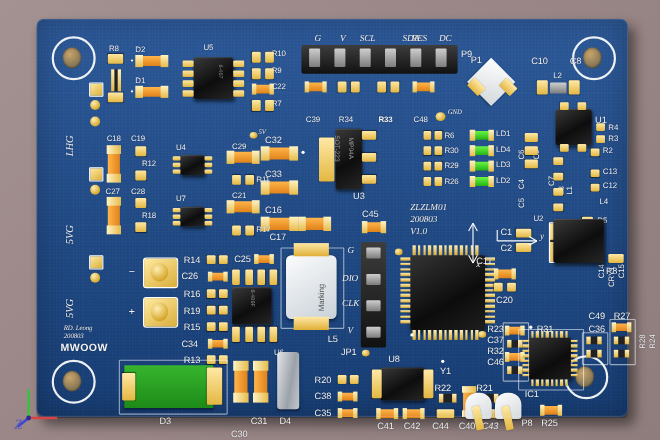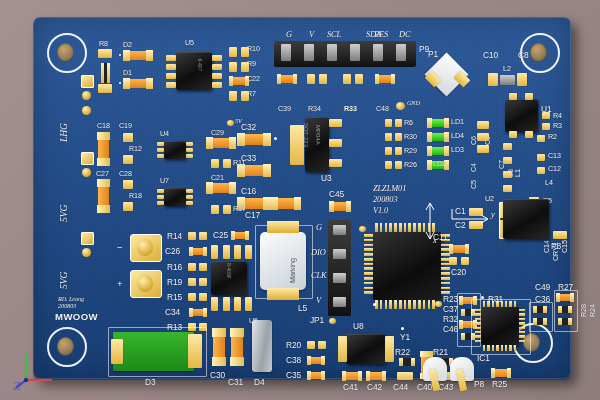--- a/index.html
+++ b/index.html
@@ -287,21 +287,21 @@
     <div class="pad" style="left:352px;top:130px;width:7px;height:8px;"></div>
     <div class="pad" style="left:362px;top:130px;width:7px;height:8px;"></div>
     <div class="silk" style="left:371px;top:130px;">R29</div>
     <div class="led" style="left:396px;top:130px;width:18px;height:8px;"></div>
     <div class="silk" style="left:418px;top:129px;">LD3</div>
 
     <div class="pad" style="left:352px;top:144px;width:7px;height:8px;"></div>
     <div class="pad" style="left:362px;top:144px;width:7px;height:8px;"></div>
     <div class="silk" style="left:371px;top:144px;">R26</div>
     <div class="led" style="left:396px;top:144px;width:18px;height:8px;"></div>
-    <div class="silk" style="left:400px;top:143px;">LD2</div>
+    <div class="silk" style="left:418px;top:143px;">LD2</div>
 
     <div class="silk ital s8" style="left:340px;top:168px;">ZLZLM01</div>
     <div class="silk ital s8" style="left:340px;top:179px;">200803</div>
     <div class="silk ital s8" style="left:340px;top:190px;">V1.0</div>
 
     <div class="ic" style="left:272px;top:100px;width:24px;height:55px;">
       <div class="mk" style="left:4px;top:6px;transform:rotate(90deg);transform-origin:left top;white-space:nowrap;font-size:6px;color:#9a9a9a;">SOT-223</div>
       <div class="mk" style="left:16px;top:8px;transform:rotate(90deg);transform-origin:left top;white-space:nowrap;font-size:6px;color:#9a9a9a;">MP04A</div>
     </div>
     <div class="pad" style="left:257px;top:108px;width:14px;height:40px;"></div>
@@ -405,21 +405,21 @@
     <div class="pad" style="left:212px;top:280px;width:7px;height:14px;"></div>
     <div class="silk" style="left:216px;top:300px;">U6</div>
 
     <div class="outline" style="left:75px;top:310px;width:97px;height:48px;"></div>
     <div class="green-d" style="left:80px;top:315px;width:81px;height:39px;"></div>
     <div class="pad" style="left:78px;top:322px;width:12px;height:25px;"></div>
     <div class="pad" style="left:155px;top:317px;width:14px;height:34px;"></div>
     <div class="silk s8" style="left:112px;top:361px;">D3</div>
 
     <div class="capv" style="left:180px;top:313px;width:12px;height:34px;"></div>
-    <div class="silk s8" style="left:177px;top:354px;">C30</div>
+    <div class="silk s8" style="left:177px;top:373px;">C30</div>
     <div class="capv" style="left:198px;top:313px;width:12px;height:34px;"></div>
     <div class="silk s8" style="left:195px;top:361px;">C31</div>
 
     <div class="silver" style="left:219px;top:303px;width:20px;height:52px;"></div>
     <div class="silk s8" style="left:221px;top:361px;">D4</div>
 
     <div class="outline" style="left:222px;top:208px;width:56px;height:72px;"></div>
     <div class="xtal" style="left:227px;top:215px;width:46px;height:58px;">
     </div>
     <div class="silk rot90" style="left:256px;top:266px;color:#555;text-shadow:none;">Marking</div>

